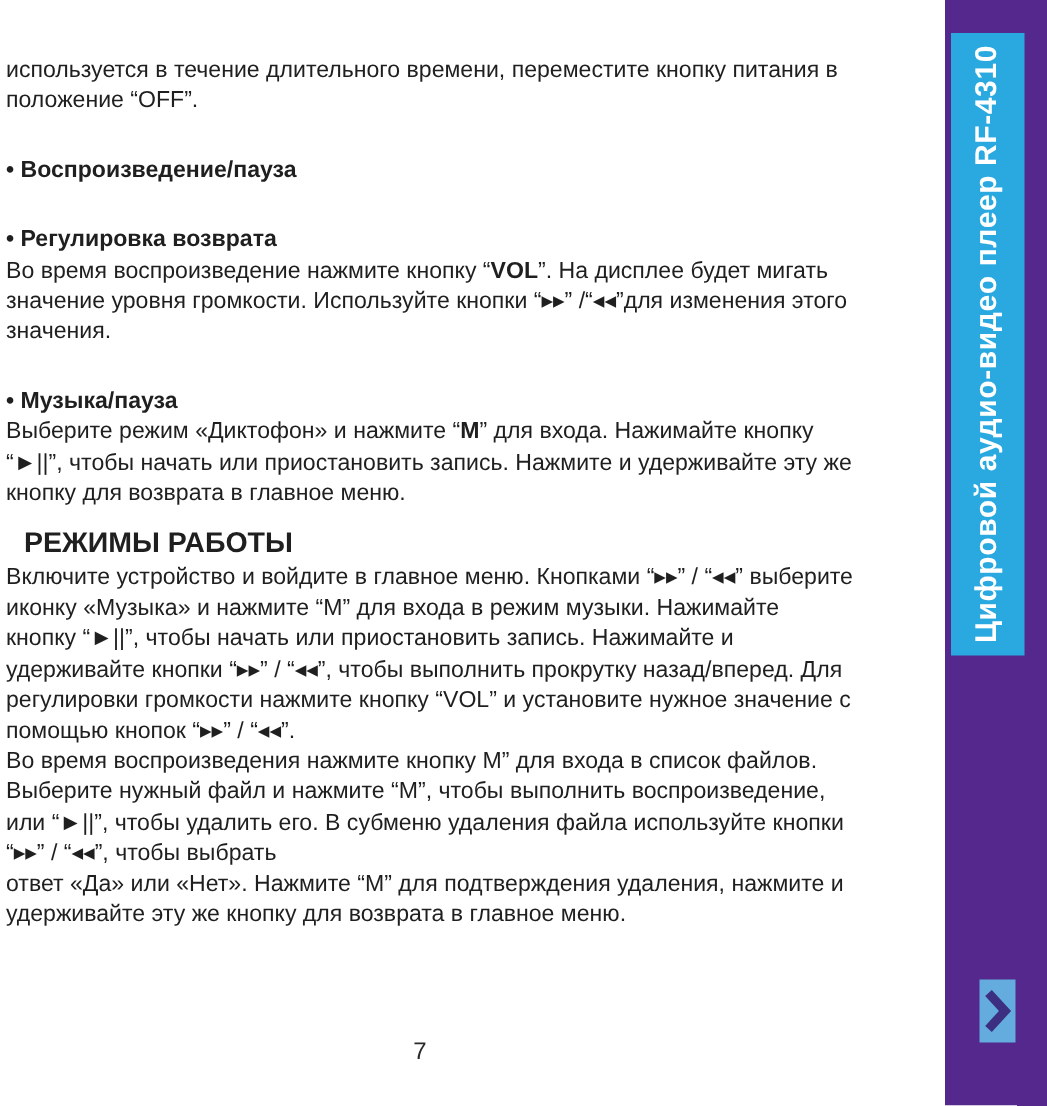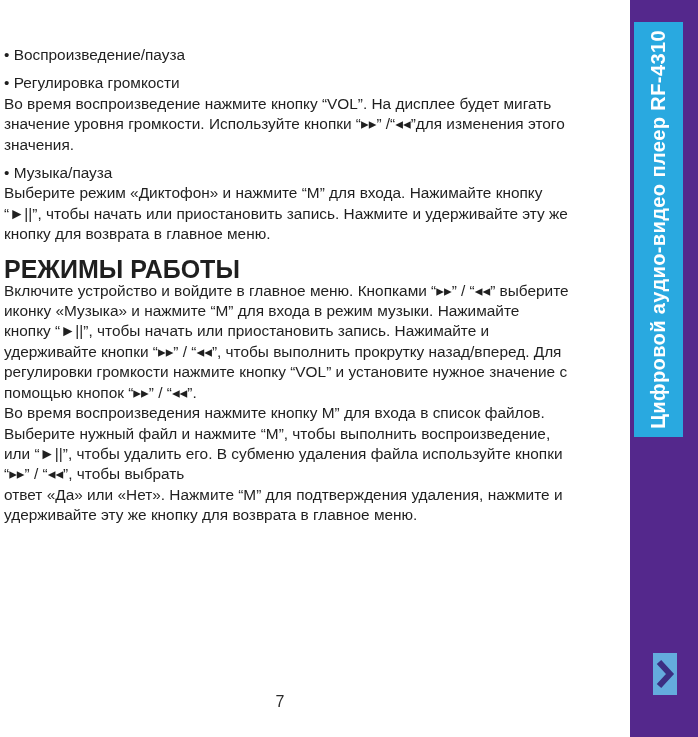--- a/index.html
+++ b/index.html
@@ -17,23 +17,23 @@
   
   .content {
     position:absolute;
     left:4px; top:37px;
     width:624px;
     color:#1f1f1f;
     font-size:15.4px;
     line-height:20.4px;
   }
   .b-p { margin:0; white-space:nowrap; }
-  .b-h { margin:8px 0 0 0; font-weight:normal; white-space:nowrap; }
-  .b-title { margin:12px 0 0 0; font-weight:bold; font-size:25px; line-height:24px; white-space:nowrap; }
-  .b-p b, .b-p .bold { font-weight:normal; }
+  .b-h { margin:26px 0 0 0; font-weight:bold; white-space:nowrap; }
+  .b-title { margin:12px 0 0 12px; font-weight:bold; font-size:19px; line-height:24px; white-space:nowrap; }
+  .b-p b, .b-p .bold { font-weight:bold; }
 
   .page-number {
     position:absolute;
     left:0; top:693px;
     width:560px;
     text-align:center;
     color:#2a2a2a;
     font-size:16px;
   }
 
@@ -72,22 +72,23 @@
     justify-content:center;
   }
   .nav-box svg { display:block; }
 </style>
 </head>
 <body>
 
 <div class="page">
 
   <div class="content">
+      <div class="b-p">используется в течение длительного времени, переместите кнопку питания в<br>положение “OFF”.</div>
       <div class="b-h">• Воспроизведение/пауза</div>
-      <div class="b-h">• Регулировка громкости</div>
+      <div class="b-h">• Регулировка возврата</div>
       <div class="b-p">Во время воспроизведение нажмите кнопку “<span class="bold">VOL</span>”. На дисплее будет мигать<br>значение уровня громкости. Используйте кнопки “▸▸” /“◂◂”для изменения этого<br>значения.</div>
       <div class="b-h">• Музыка/пауза</div>
       <div class="b-p">Выберите режим «Диктофон» и нажмите “<span class="bold">М</span>” для входа. Нажимайте кнопку<br>“►||”, чтобы начать или приостановить запись. Нажмите и удерживайте эту же<br>кнопку для возврата в главное меню.</div>
       <div class="b-title">РЕЖИМЫ РАБОТЫ</div>
       <div class="b-p">Включите устройство и войдите в главное меню. Кнопками “▸▸” / “◂◂” выберите<br>иконку «Музыка» и нажмите “М” для входа в режим музыки. Нажимайте<br>кнопку “►||”, чтобы начать или приостановить запись.  Нажимайте и<br>удерживайте кнопки “▸▸” / “◂◂”, чтобы выполнить прокрутку назад/вперед. Для<br>регулировки громкости нажмите кнопку “VOL” и установите нужное значение с<br>помощью кнопок “▸▸” / “◂◂”.</div>
       <div class="b-p">Во время воспроизведения нажмите кнопку М” для входа в список файлов.<br>Выберите нужный файл и нажмите “М”, чтобы выполнить воспроизведение,<br>или “►||”, чтобы удалить его. В субменю удаления файла используйте кнопки<br>“▸▸” / “◂◂”, чтобы выбрать<br>ответ «Да» или «Нет». Нажмите “М” для подтверждения удаления, нажмите и<br>удерживайте эту же кнопку для возврата в главное меню.</div>
     </div>
 
   <div class="page-number">7</div>
 

